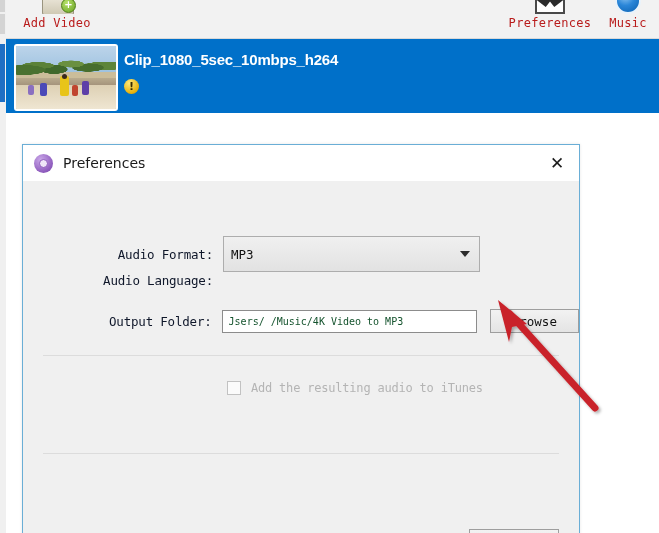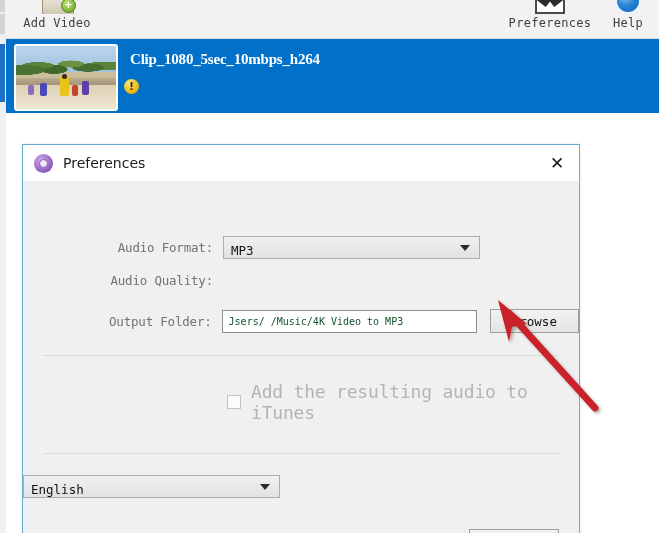--- a/index.html
+++ b/index.html
@@ -54,21 +54,21 @@
   }
   .tool-ico {
     height: 26px;
     display: flex;
     align-items: flex-end;
     justify-content: center;
     overflow: hidden;
   }
   .tool-lbl {
     font-size: 12px;
-    color: #404040;
+    color: #b91c1c;
     letter-spacing: .3px;
     margin-top: 2px;
     font-family: "DejaVu Sans Mono", monospace;
   }
 
   
   .ico-folder {
     position: relative;
     width: 30px; height: 22px;
   }
@@ -168,23 +168,22 @@
   .thumb .p3 { left: 66%; top: 56%; width: 7px; height: 14px; background: #5e3fa8; }
   .thumb .p4 { left: 12%; top: 62%; width: 6px; height: 10px; background: #8a6fc0; }
   .thumb .p5 { left: 56%; top: 62%; width: 6px; height: 11px; background: #c0452f; }
 
   .video-title {
     position: absolute;
     left: 118px; top: 12px;
     color: #ffffff;
     font-size: 15px;
     font-weight: bold;
-    font-family: Liberation Serif, serif;
+    font-family: Liberation Sans, sans-serif;
     letter-spacing: -.2px;
-    margin-left: 6px;
   }
   .video-status {
     position: absolute;
     left: 118px; top: 40px;
     display: flex;
     align-items: center;
     gap: 7px;
   }
   .warn-ico {
     width: 15px; height: 15px; border-radius: 50%;
@@ -267,31 +266,31 @@
     position: absolute;
     display: flex;
     align-items: center;
     left: 0; width: 100%;
   }
   .f-label {
     width: 190px;
     text-align: right;
     padding-right: 10px;
     font-size: 12.5px;
-    color: #737373;
+    color: #0f172a;
     font-family: "DejaVu Sans Mono", monospace;
     letter-spacing: -.2px;
   }
   .combo {
     position: relative;
-    width: 257px; height: 23px;
+    width: 257px; height: 36px;
     background: linear-gradient(#f0f0f0, #e2e2e2);
     border: 1px solid #adadad;
     display: flex;
-    align-items: flex-end;
+    align-items: center;
     box-sizing: border-box;
     cursor: default;
   }
   .combo-val {
     padding-left: 7px;
     font-size: 12.5px;
     color: #111111;
     font-family: "DejaVu Sans Mono", monospace;
   }
   .combo-arrow {
@@ -351,24 +350,25 @@
     border: 1px solid #6f6f6f;
     background: #ffffff;
     box-sizing: border-box;
     flex: 0 0 auto;
   }
   .cbox.disabled {
     border-color: #c2c2c2;
     background: #fbfbfb;
   }
   .check-lbl {
-    font-size: 18px;
+    font-size: 12px;
     color: #1a1a1a;
     font-family: "DejaVu Sans Mono", monospace;
     letter-spacing: -.2px;
+    text-align: center;
   }
   .check-lbl.disabled { color: #b4b4b4; }
 
   .close-btn {
     position: absolute;
     right: 20px;
     width: 90px; height: 26px;
     background: linear-gradient(#f2f2f2, #e4e4e4);
     border: 1px solid #9e9e9e;
     box-sizing: border-box;
@@ -413,21 +413,21 @@
       <div class="tool-ico">
         <div class="ico-prefs"></div>
       </div>
       <div class="tool-lbl">Preferences</div>
     </div>
 
     <div class="tool-btn" style="left:592px;width:60px;">
       <div class="tool-ico">
         <div class="ico-help"></div>
       </div>
-      <div class="tool-lbl">Help</div>
+      <div class="tool-lbl">Music</div>
     </div>
   </div>
 
   <div class="list-body"></div>
 
   <div class="video-row">
     <div class="thumb">
       <div class="sky"></div>
       <div class="trees"></div>
       <div class="wall"></div>
@@ -457,21 +457,21 @@
 
       <div class="form-row" style="top:55px;">
         <div class="f-label">Audio Format:</div>
         <div class="combo">
           <span class="combo-val">MP3</span>
           <span class="combo-arrow"></span>
         </div>
       </div>
 
       <div class="form-row" style="top:92px;">
-        <div class="f-label">Audio Quality:</div>
+        <div class="f-label">Audio Language:</div>
       </div>
 
       <div class="form-row" style="top:128px;">
         <div class="f-label">Output Folder:</div>
         <div class="textfield">
           <span>Jsers/          /Music/4K Video to MP3</span>
         </div>
         <div class="browse-btn">Browse</div>
       </div>
 
@@ -479,24 +479,20 @@
 
       <div class="check-row" style="left:204px;top:200px;">
         <div class="cbox disabled"></div>
         <div class="check-lbl disabled">Add the resulting audio to iTunes</div>
       </div>
 
 
       <div class="divider" style="top:272px;"></div>
 
       <div class="form-row" style="top:294px;">
-        <div class="combo">
-          <span class="combo-val">English</span>
-          <span class="combo-arrow"></span>
-        </div>
       </div>
 
       <div class="close-btn" style="top:348px;">Close</div>
     </div>
   </div>
 
   <div class="annotation">
     <svg width="160" height="130" viewBox="0 0 160 130">
       <defs>
         <filter id="sh" x="-30%" y="-30%" width="170%" height="170%">

